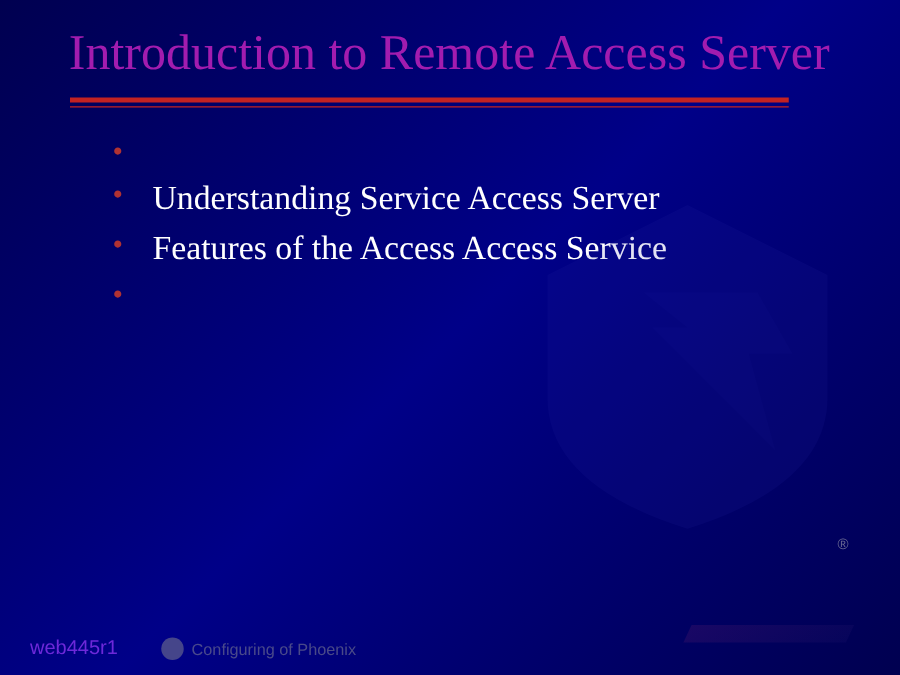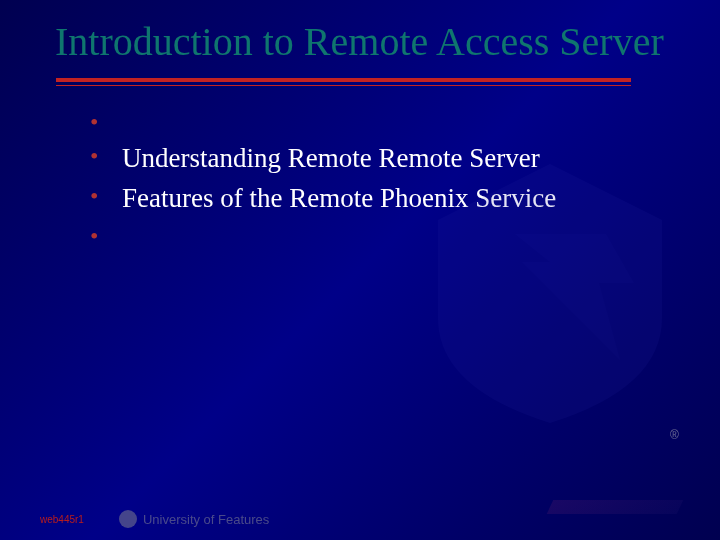--- a/index.html
+++ b/index.html
@@ -16,21 +16,21 @@
     right: 30px;
     top: 150px;
     width: 280px;
     height: 280px;
     opacity: 0.12;
   }
   .title-block {
     padding: 20px 50px 0 55px;
   }
   .title {
-    color: #0f766e;
+    color: #a21caf;
     font-size: 40px;
     line-height: 1.1;
     font-weight: normal;
   }
   .rule-wrap {
     margin: 14px 0 0 56px;
     width: 575px;
   }
   .rule-top { height: 4px; background: #c32222; }
   .rule-bottom { height: 1px; background: #c32222; margin-top: 3px; }
@@ -59,24 +59,24 @@
   .footer {
     position: absolute;
     left: 0;
     right: 0;
     bottom: 0;
     height: 42px;
     display: flex;
     align-items: center;
   }
   .footer-code {
-    color: #b91c1c;
+    color: #6d28d9;
     font-family: Arial, sans-serif;
-    font-size: 10px;
-    margin-left: 40px;
+    font-size: 16px;
+    margin-left: 24px;
   }
   .footer-logo {
     display: flex;
     align-items: center;
     margin-left: 35px;
     opacity: 0.55;
   }
   .logo-circle {
     width: 18px; height: 18px; border-radius: 50%;
     background: #7f7f8f;
@@ -124,34 +124,34 @@
   <div class="rule-top"></div>
   <div class="rule-bottom"></div>
 </div>
 
 <div class="content">
   <div class="row">
     <span class="bullet">•</span>
   </div>
   <div class="row">
     <span class="bullet">•</span>
-    <span class="item-text">Understanding Remote Remote Server</span>
+    <span class="item-text">Understanding Service Access Server</span>
   </div>
   <div class="row">
     <span class="bullet">•</span>
-    <span class="item-text">Features of the Remote Phoenix Service</span>
+    <span class="item-text">Features of the Access Access Service</span>
   </div>
   <div class="row">
     <span class="bullet">•</span>
   </div>
 </div>
 
 <div class="reg-mark">®</div>
 
 <div class="footer-accent"></div>
 
 <div class="footer">
   <div class="footer-code">web445r1</div>
   <div class="footer-logo">
     <div class="logo-circle"></div>
-    <div class="footer-logo-text">University of Features</div>
+    <div class="footer-logo-text">Configuring of Phoenix</div>
   </div>
 </div>
 
 </body></html>

